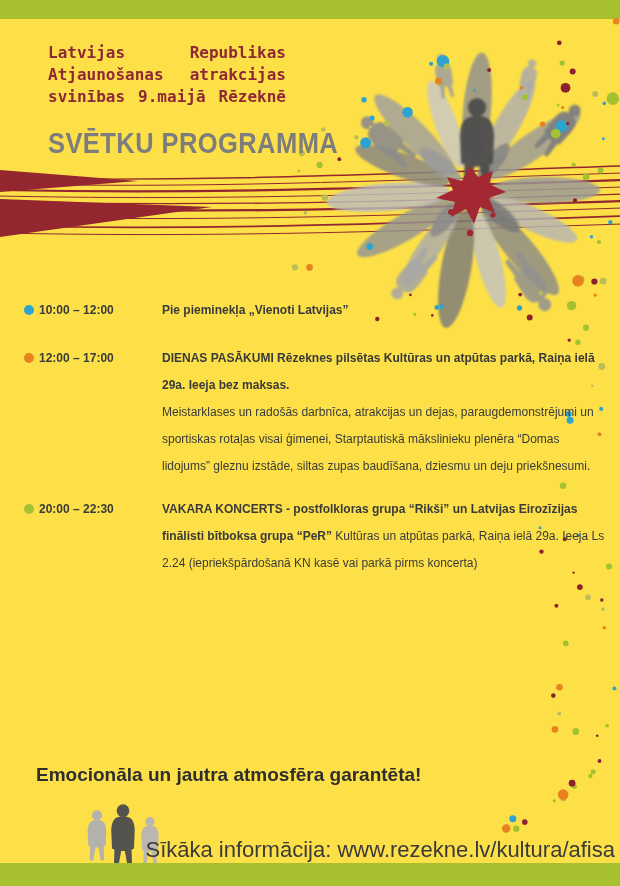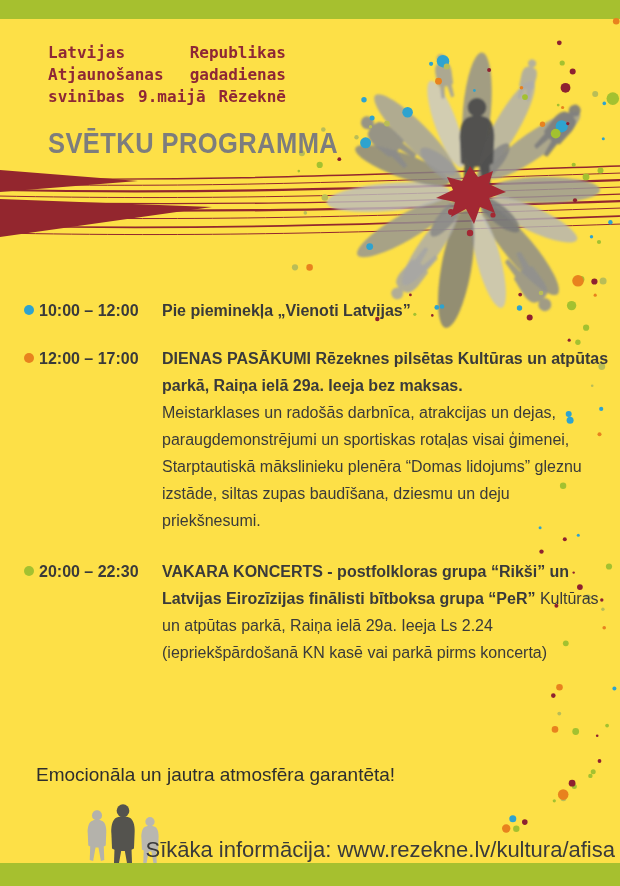--- a/index.html
+++ b/index.html
@@ -9,29 +9,29 @@
   #topbar{top:0;height:19px;}
   #botbar{bottom:0;height:23px;}
   #art{position:absolute;left:0;top:0;width:620px;height:886px;pointer-events:none;}
   #title{position:absolute;left:48px;top:42px;width:238px;
          font-family:"DejaVu Sans Mono",monospace;font-weight:bold;font-size:16px;
          line-height:22px;color:#8e2736;}
   #title .tl{display:block;text-align:justify;text-align-last:justify;white-space:nowrap0;}
   #subtitle{position:absolute;left:48px;top:126px;font-size:30px;font-weight:bold;
             color:#7d7d7d;letter-spacing:.5px;transform:scaleX(.85);transform-origin:left center;
             white-space:nowrap;}
-  #program{position:absolute;left:24px;top:297px;width:585px;font-size:16px;line-height:27px;}
+  #program{position:absolute;left:24px;top:297px;width:585px;font-size:12px;line-height:27px;}
   .row{display:flex;align-items:flex-start;}
   .row .dot{flex:none;width:10px;height:10px;border-radius:50%;margin:8px 5px 0 0;}
   .row .time{flex:none;width:123px;font-weight:bold;}
   .row .content{flex:1;min-width:0;}
   .row .b{font-weight:bold;}
   .row .n{font-weight:normal;}
   .row .n.blk{display:block;}
-  #footnote{position:absolute;left:36px;top:764px;font-size:19px;font-weight:normal;color:#2e2e2e;}
+  #footnote{position:absolute;left:36px;top:764px;font-size:19px;font-weight:bold;color:#2e2e2e;}
   #infoline{position:absolute;right:5px;top:837px;font-size:22px;color:#3a3a3a;}
   #infoline a{color:#3a3a3a;text-decoration:none;}
 </style>
 </head>
 <body>
 
 <div id="page">
 
   <div id="topbar" class="bar" style="background: rgb(166, 192, 47);"></div>
 
@@ -230,36 +230,36 @@
         </g>
         <g transform="translate(150,864) rotate(0) scale(0.9)" opacity="0.95">
           <circle cx="0" cy="-47" r="5.2" fill="#b6b6b6"></circle>
           <path d="M-6,-41 C-9,-39 -10,-33 -9.5,-28 L-9,-16 -7,-15 -7.5,-1 -4,0 -1.5,-14 1.5,-14 4,0 7.5,-1 7,-15 9,-16 9.5,-28 C10,-33 9,-39 6,-41 C2,-43 -2,-43 -6,-41 Z" fill="#b6b6b6"></path>
         </g>
       </g>
   </svg>
 
   <div id="title">
     <span class="tl">Latvijas Republikas</span>
-    <span class="tl">Atjaunošanas gadadienas</span>
+    <span class="tl">Atjaunošanas atrakcijas</span>
     <span class="tl">svinības 9.maijā Rēzeknē</span>
   </div>
 
   <div id="subtitle">SVĒTKU PROGRAMMA</div>
 
   <div id="program">
     <div class="row" style="margin-bottom: 21px;">
       <span class="dot" style="background: rgb(46, 163, 207);"></span>
       <span class="time">10:00 – 12:00</span>
       <div class="content">
         <span class="b">Pie pieminekļa „Vienoti Latvijas”</span><span class="n"></span>
       </div>
     </div>
 
-    <div class="row" style="margin-bottom: 24px;">
+    <div class="row" style="margin-bottom: 16px;">
       <span class="dot" style="background: rgb(232, 130, 30);"></span>
       <span class="time">12:00 – 17:00</span>
       <div class="content">
         <span class="b">DIENAS PASĀKUMI Rēzeknes pilsētas Kultūras un atpūtas parkā, Raiņa ielā 29a. Ieeja bez maksas.</span><span class="n blk">Meistarklases un radošās darbnīca, atrakcijas un dejas, paraugdemonstrējumi un sportiskas rotaļas visai ģimenei, Starptautiskā mākslinieku plenēra “Domas lidojums” gleznu izstāde, siltas zupas baudīšana, dziesmu un deju priekšnesumi.</span>
       </div>
     </div>
 
     <div class="row" style="margin-bottom: 18px;">
       <span class="dot" style="background: rgb(163, 193, 48);"></span>
       <span class="time">20:00 – 22:30</span>

